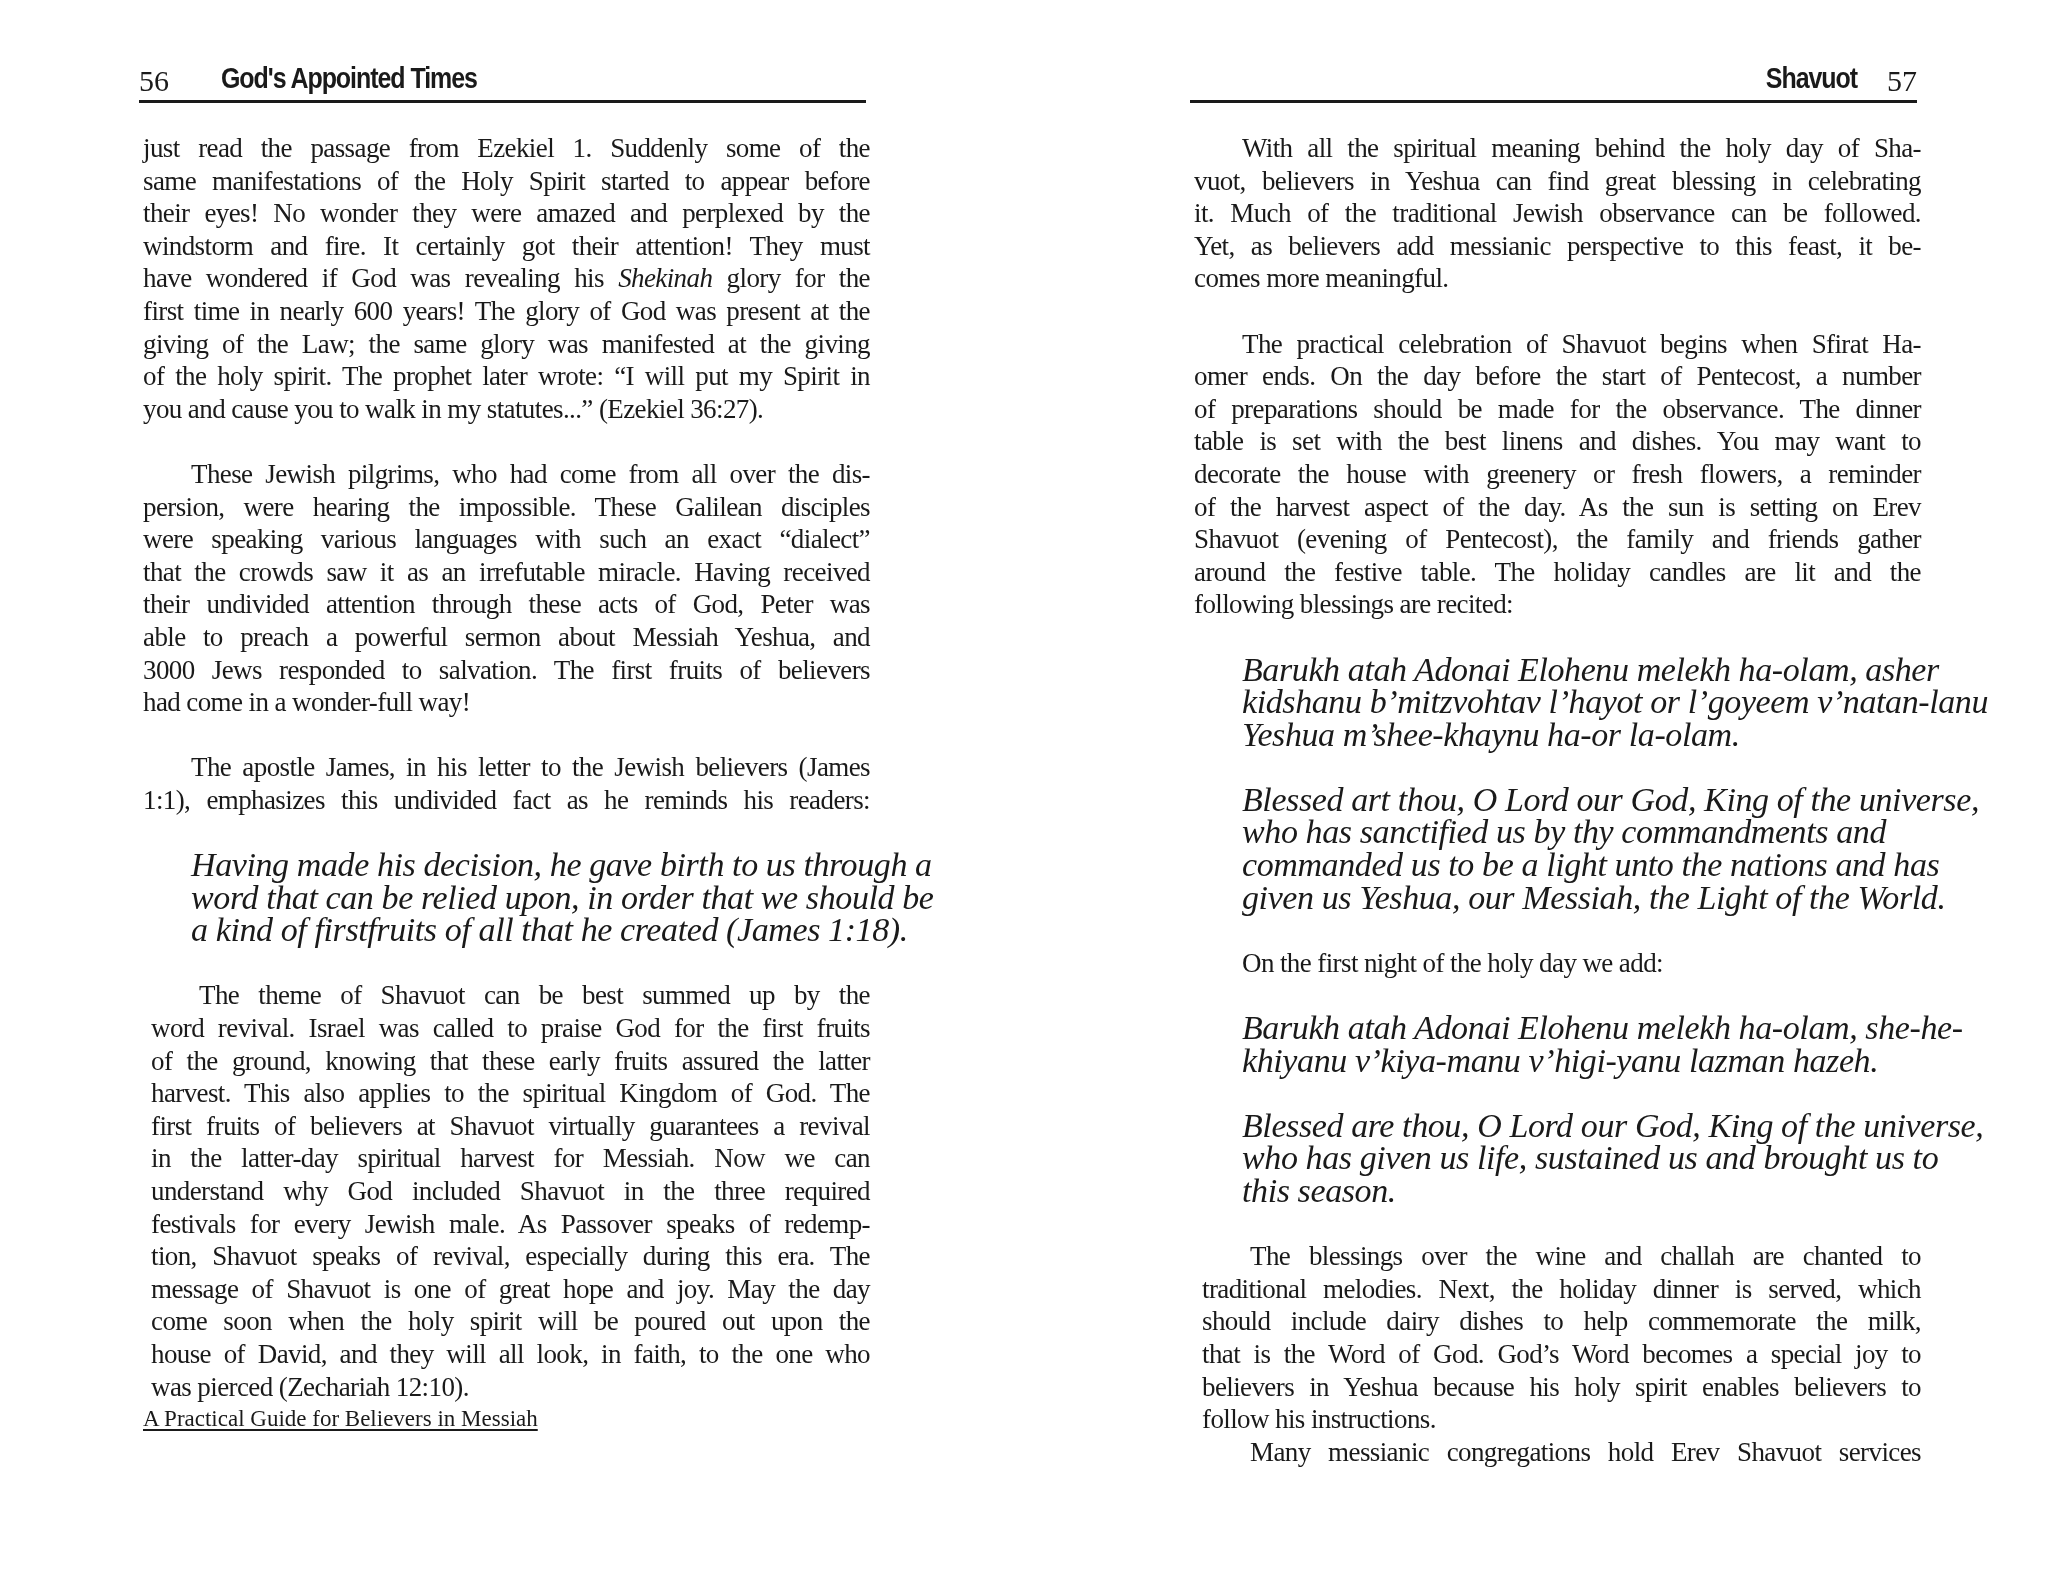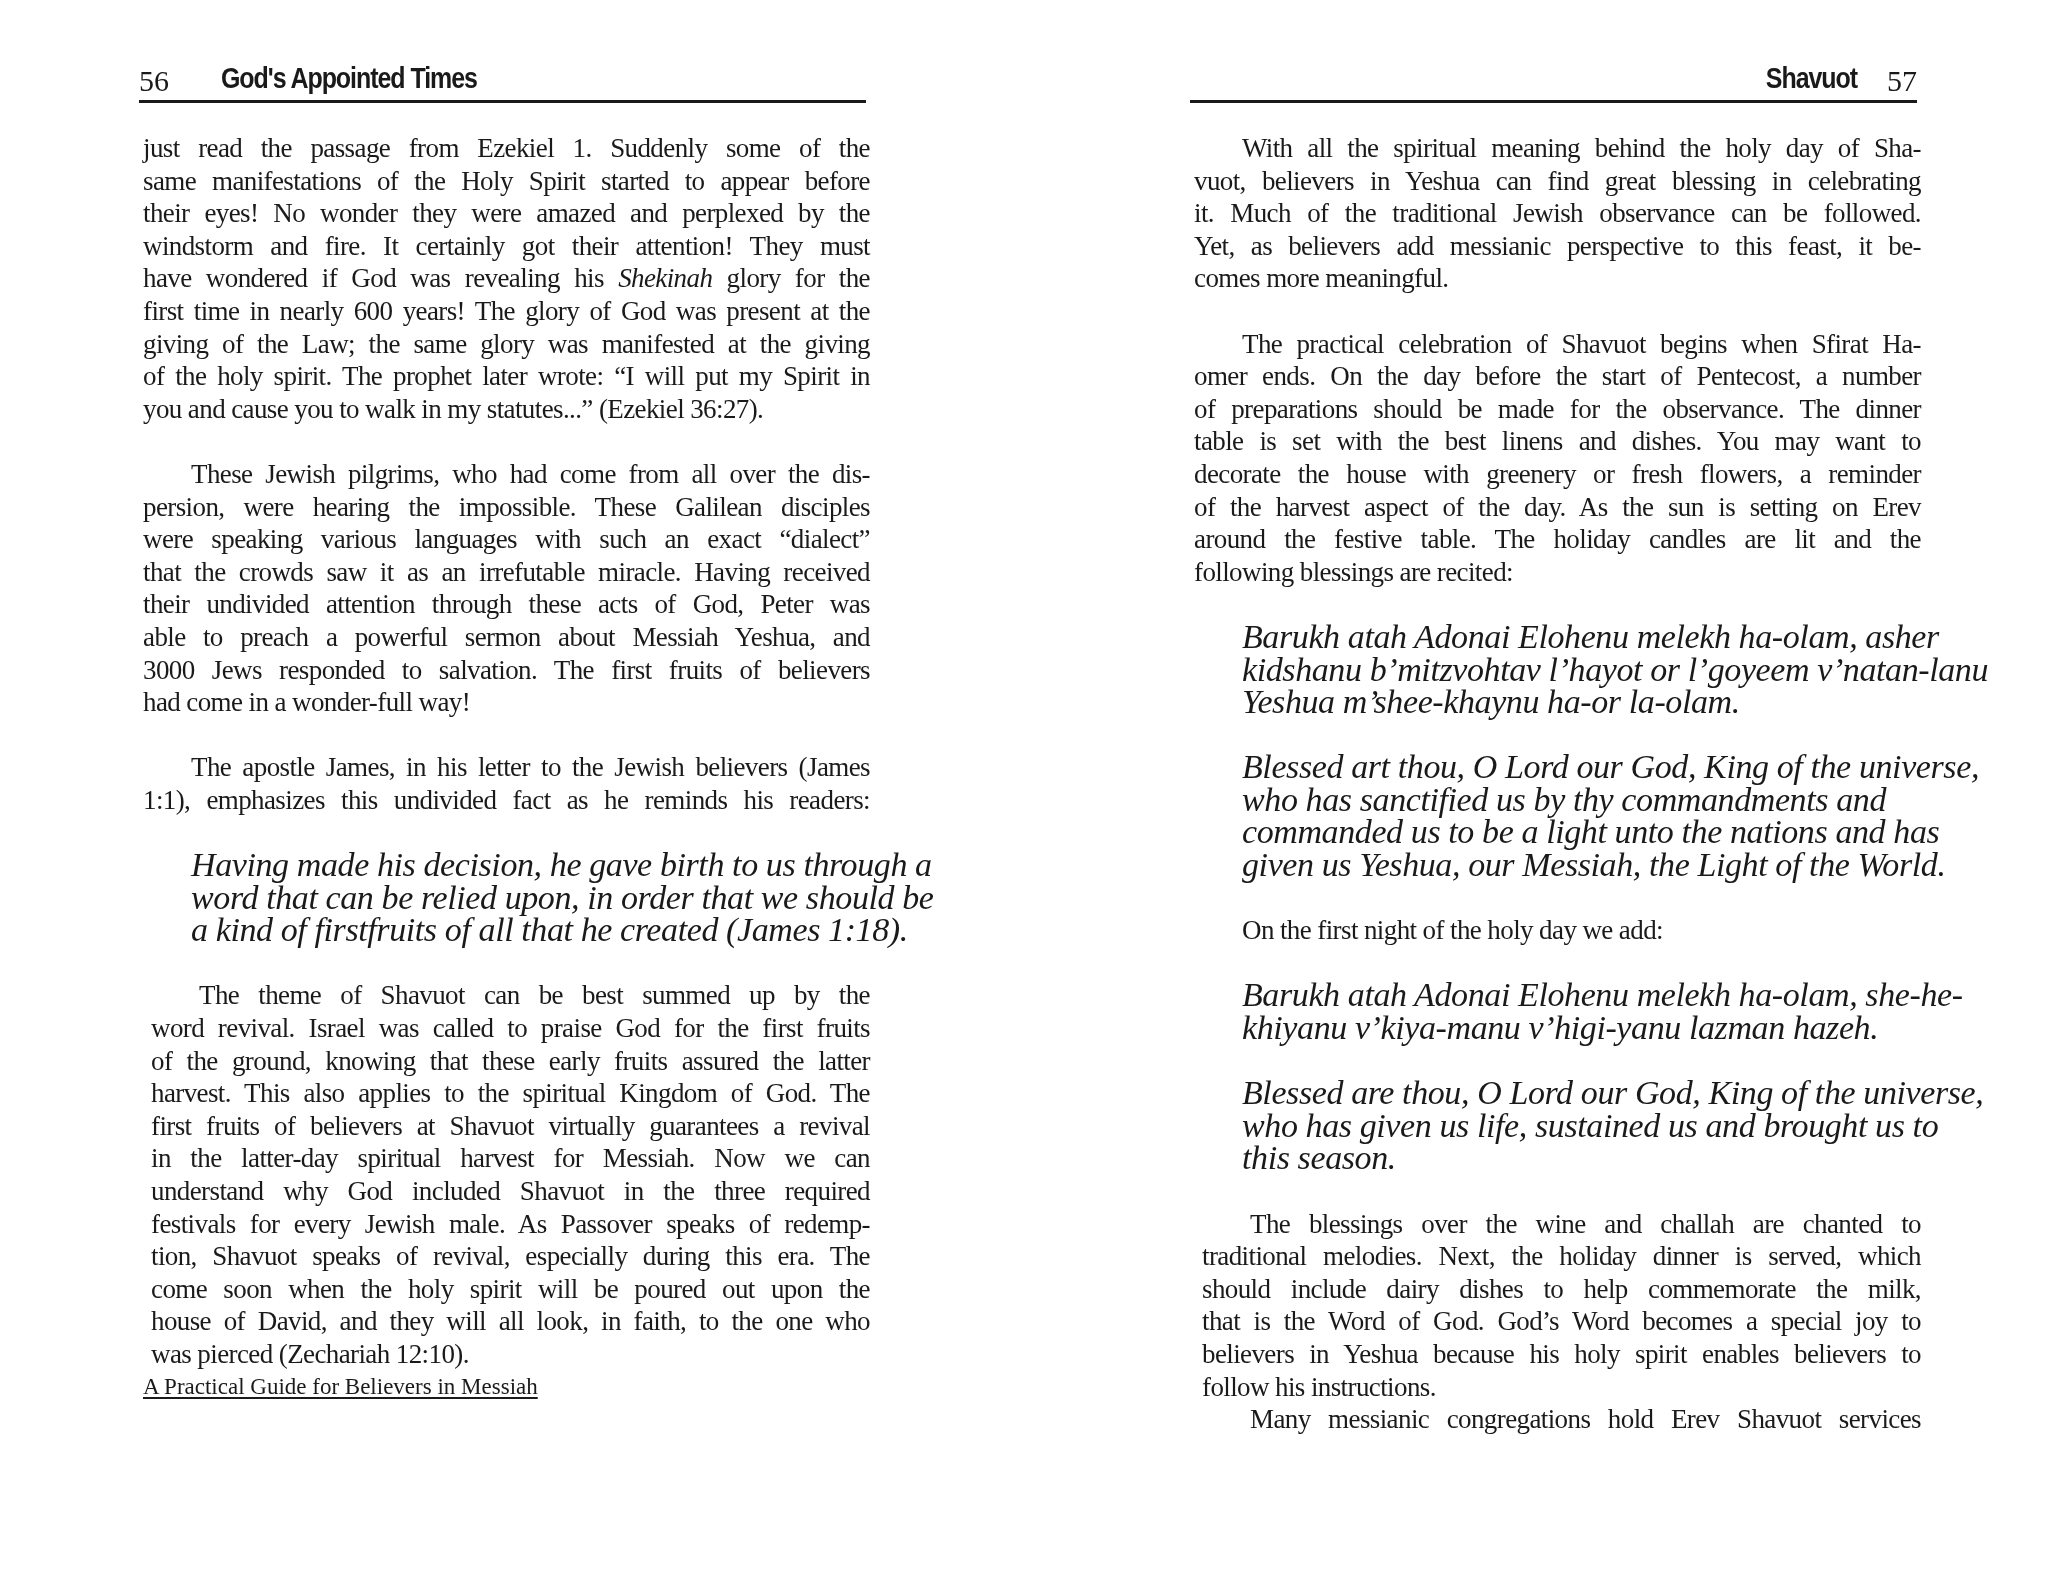--- a/index.html
+++ b/index.html
@@ -67,20 +67,21 @@
     <div class="para indent-first no-gap">
       <span class="line">The theme of Shavuot can be best summed up by the</span>
       <span class="line">word revival. Israel was called to praise God for the first fruits</span>
       <span class="line">of the ground, knowing that these early fruits assured the latter</span>
       <span class="line">harvest. This also applies to the spiritual Kingdom of God. The</span>
       <span class="line">first fruits of believers at Shavuot virtually guarantees a revival</span>
       <span class="line">in the latter-day spiritual harvest for Messiah. Now we can</span>
       <span class="line">understand why God included Shavuot in the three required</span>
       <span class="line">festivals for every Jewish male. As Passover speaks of redemp-</span>
       <span class="line">tion, Shavuot speaks of revival, especially during this era. The</span>
+      <span class="line">message of Shavuot is one of great hope and joy. May the day</span>
       <span class="line">come soon when the holy spirit will be poured out upon the</span>
       <span class="line">house of David, and they will all look, in faith, to the one who</span>
       <span class="line last">was pierced (Zechariah 12:10).</span>
     </div>
     <span class="section-heading sc">A Practical Guide for Believers in Messiah</span>
   </div>
 </div>
 
 <div class="page page-right">
   <div class="header">
@@ -95,20 +96,21 @@
       <span class="line">Yet, as believers add messianic perspective to this feast, it be-</span>
       <span class="line last">comes more meaningful.</span>
     </div>
     <div class="para indent-first">
       <span class="line">The practical celebration of Shavuot begins when Sfirat Ha-</span>
       <span class="line">omer ends. On the day before the start of Pentecost, a number</span>
       <span class="line">of preparations should be made for the observance. The dinner</span>
       <span class="line">table is set with the best linens and dishes. You may want to</span>
       <span class="line">decorate the house with greenery or fresh flowers, a reminder</span>
       <span class="line">of the harvest aspect of the day. As the sun is setting on Erev</span>
+      <span class="line">Shavuot (evening of Pentecost), the family and friends gather</span>
       <span class="line">around the festive table. The holiday candles are lit and the</span>
       <span class="line last">following blessings are recited:</span>
     </div>
     <div class="para quote">
       <span class="line">Barukh atah Adonai Elohenu melekh ha-olam, asher</span>
       <span class="line">kidshanu b’mitzvohtav l’hayot or l’goyeem v’natan-lanu</span>
       <span class="line last">Yeshua m’shee-khaynu ha-or la-olam.</span>
     </div>
     <div class="para quote">
       <span class="line">Blessed art thou, O Lord our God, King of the universe,</span>

